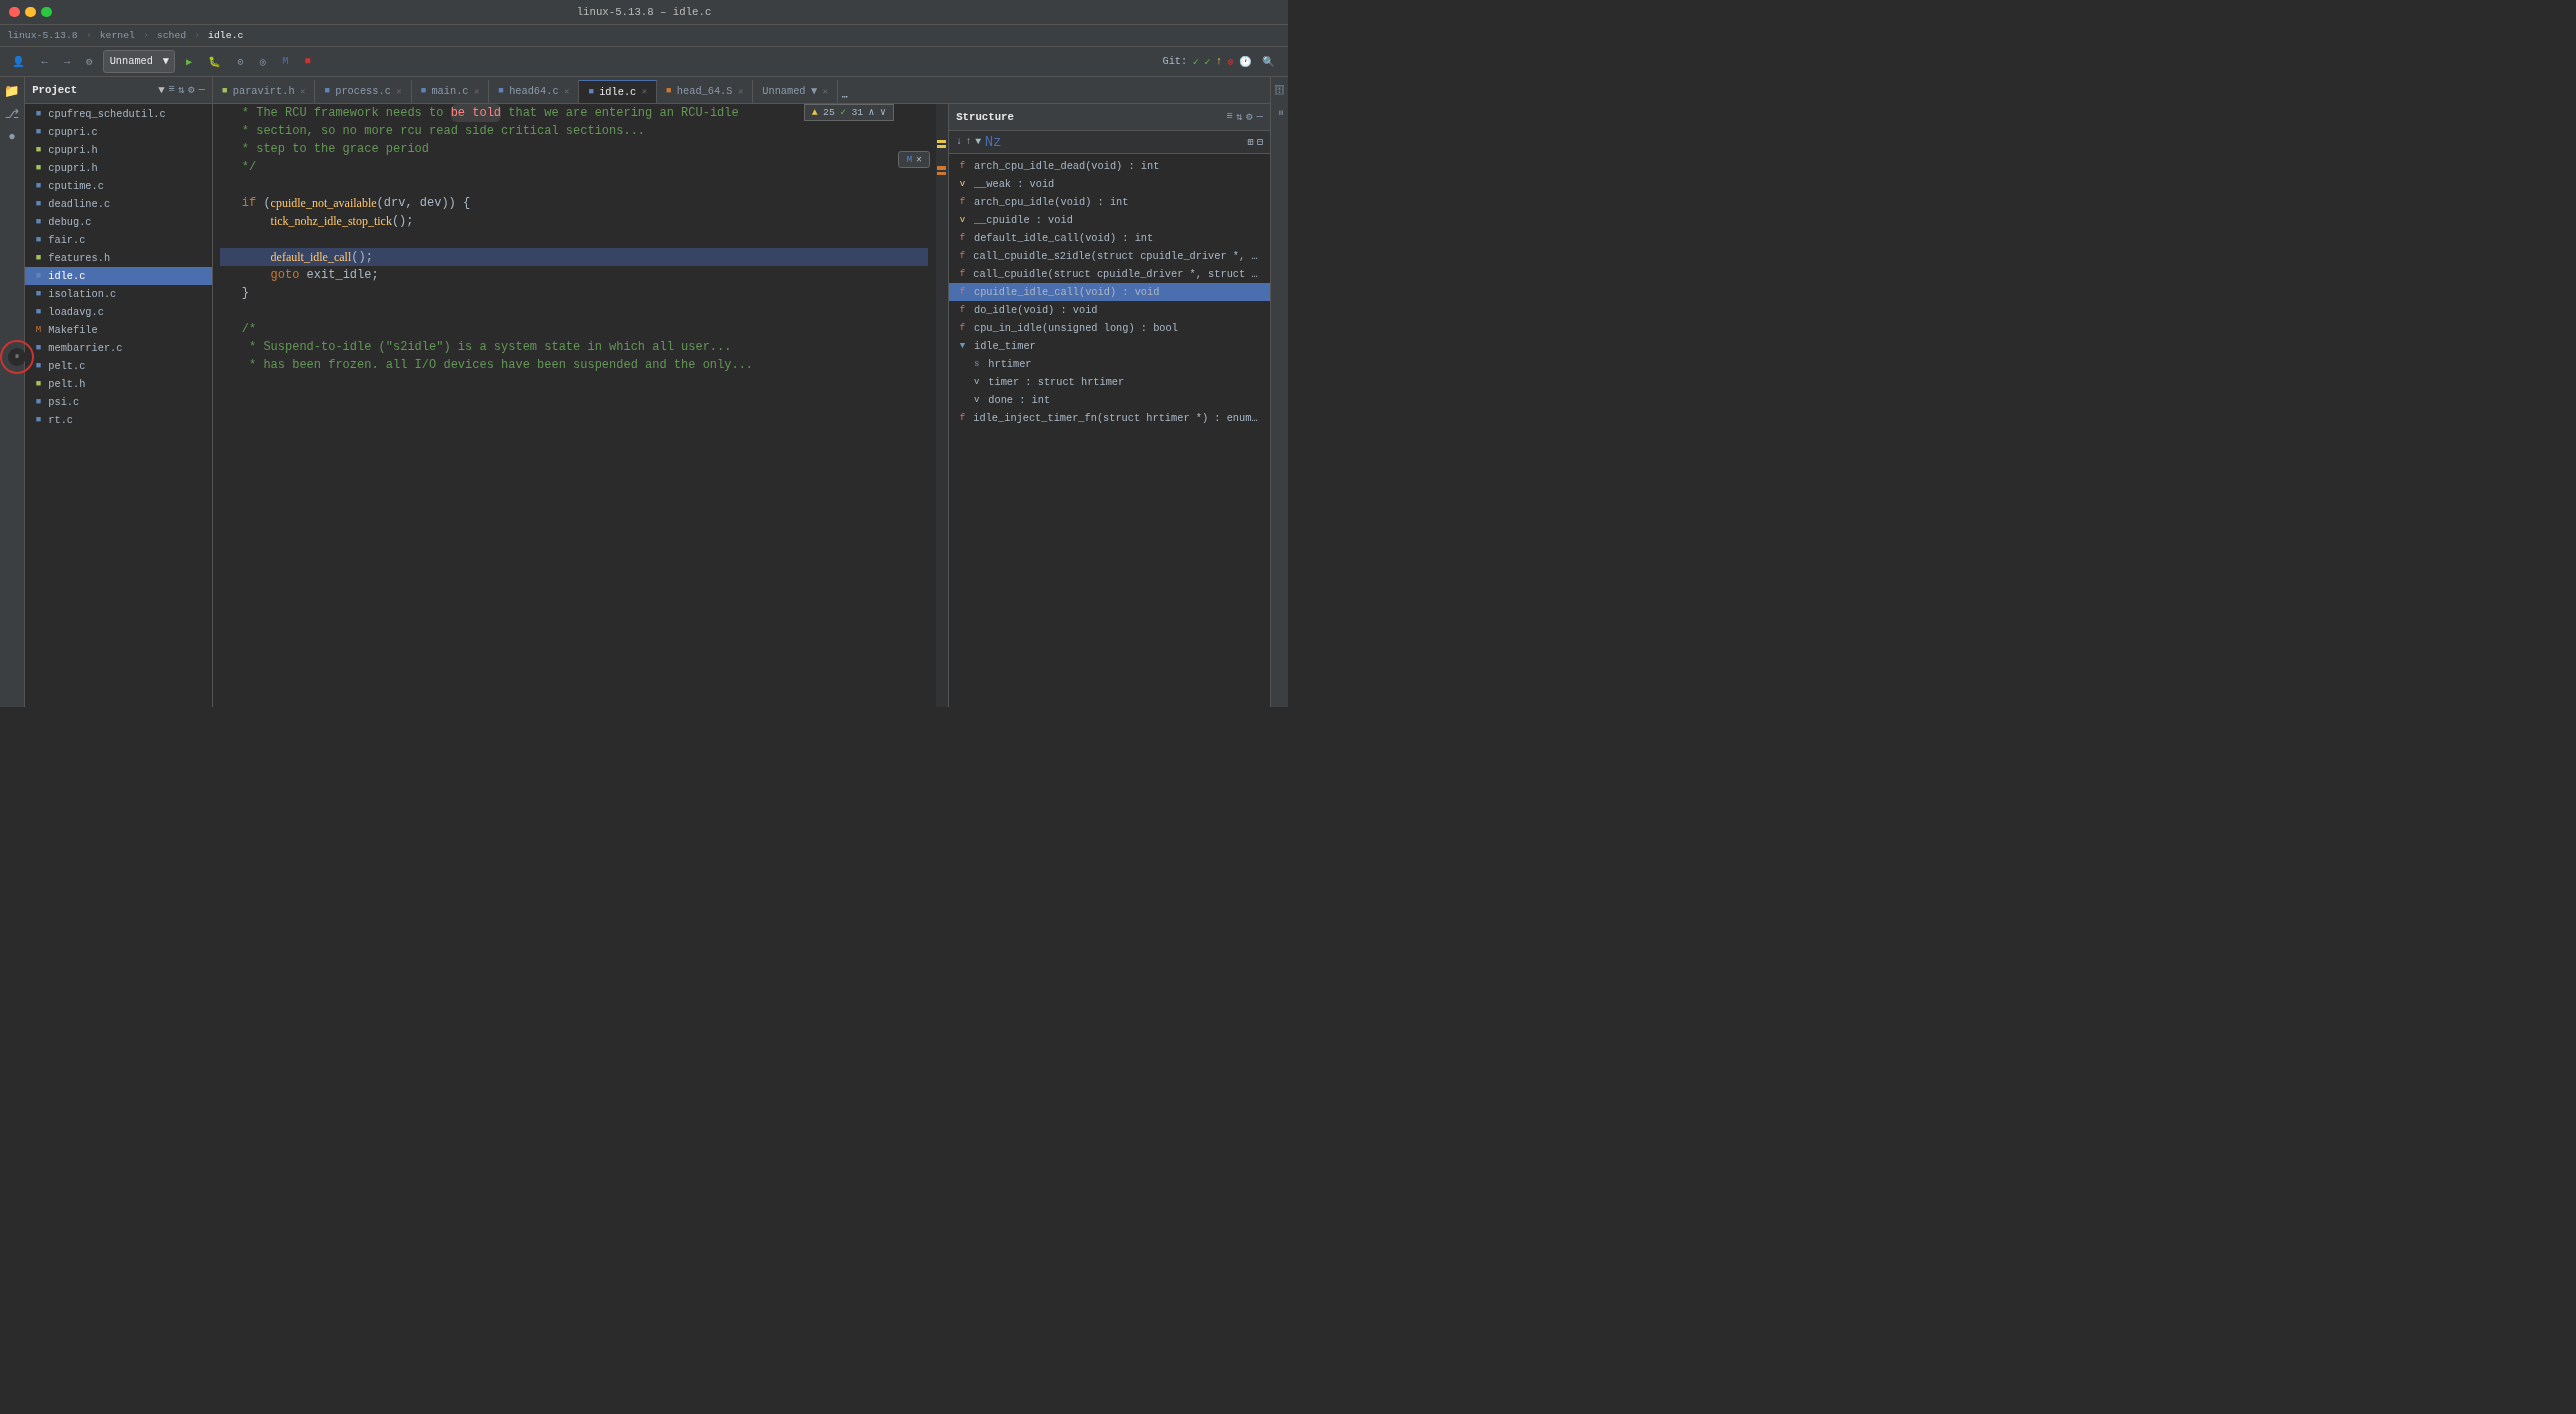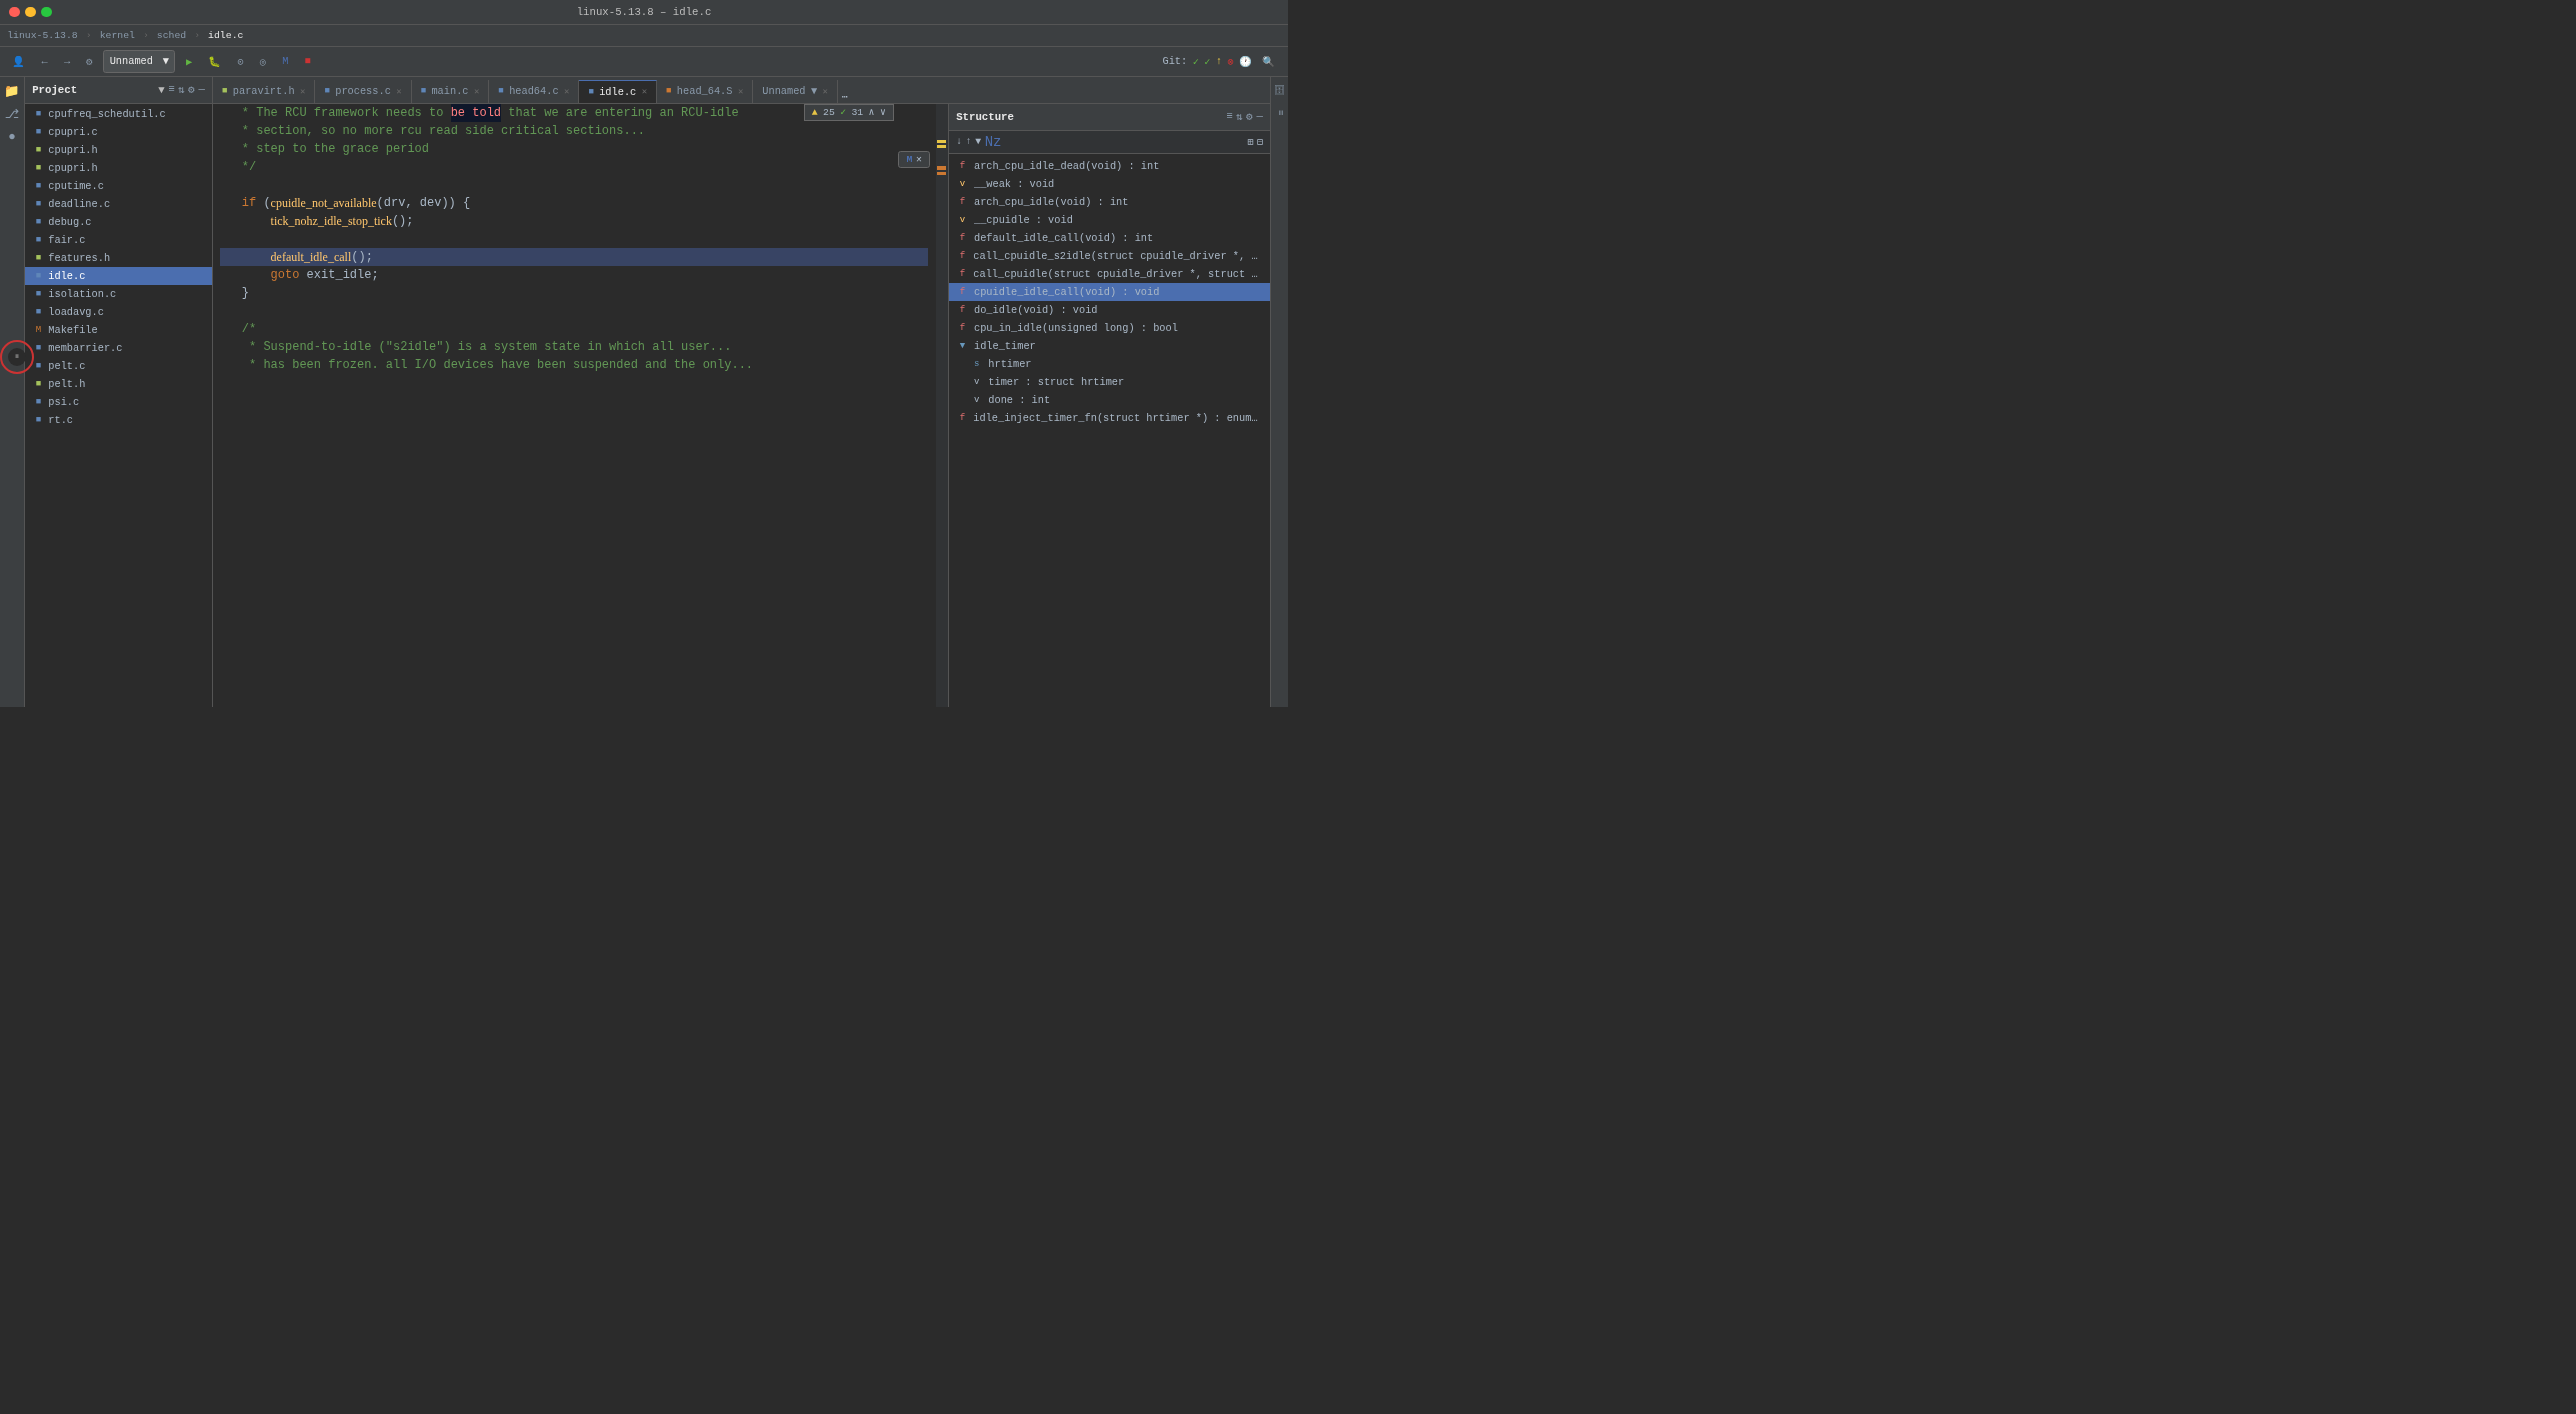--- a/index.html
+++ b/index.html
@@ -656,21 +656,21 @@
           <span>∨</span>
         </div>
 
         <div style="position:absolute; top:47px; right:18px; z-index:30; background:#3c3f41; border:0.9px solid #666; padding:1.8px 7.2px; font-size:9.8px; border-radius:2.7px; display:flex; align-items:center; gap:3.6px;">
           <span style="color:#4b6eaf; font-weight:bold;">M</span>
           <span>✕</span>
         </div>
 
 
         <div class="code-content">
-          <div class="code-line"><span class="cm">   * The RCU framework needs to </span><span style="background:#0f172a; color:#ff8080;">be told</span><span class="cm"> that we are entering an RCU-idle</span></div>
+          <div class="code-line"><span class="cm">   * The RCU framework needs to </span><span style="background:#404040; color:#ff8080;border-radius:6px;">be told</span><span class="cm"> that we are entering an RCU-idle</span></div>
           <div class="code-line"><span class="cm">   * section, so no more rcu read side critical sections...</span></div>
           <div class="code-line"><span class="cm">   * step to the grace period</span></div>
           <div class="code-line"><span class="cm">   */</span></div>
           <div class="code-line"></div>
           <div class="code-line"><span class="cm">   </span><span class="kw">if</span><span> (</span><span class="fn">cpuidle_not_available</span><span>(drv, dev)) {</span></div>
           <div class="code-line"><span>       </span><span class="fn">tick_nohz_idle_stop_tick</span><span>();</span></div>
           <div class="code-line"></div>
           <div class="code-line highlighted"><span>       </span><span class="fn">default_idle_call</span><span>();</span></div>
           <div class="code-line"><span>       </span><span class="kw">goto</span><span> exit_idle;</span></div>
           <div class="code-line"><span>   }</span></div>

